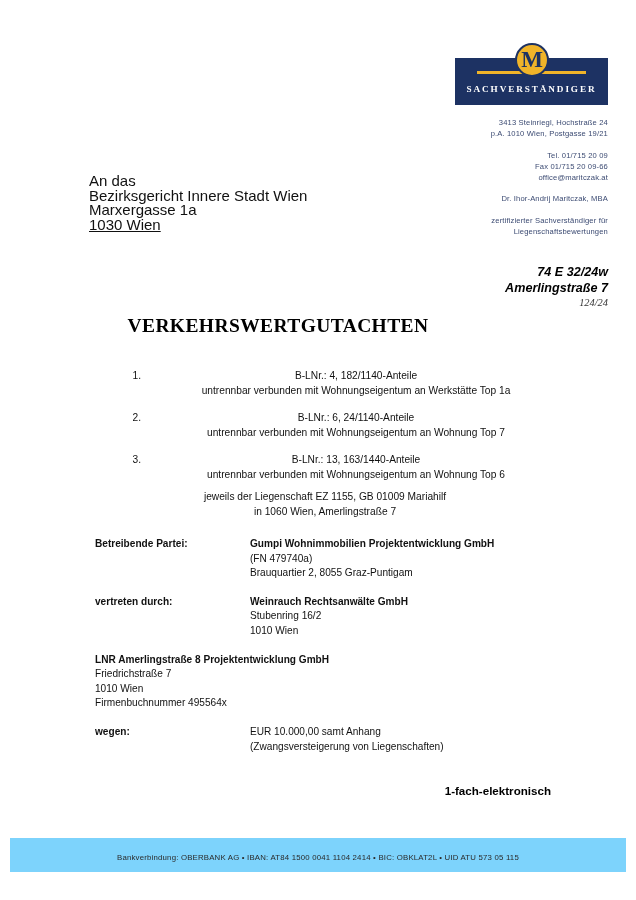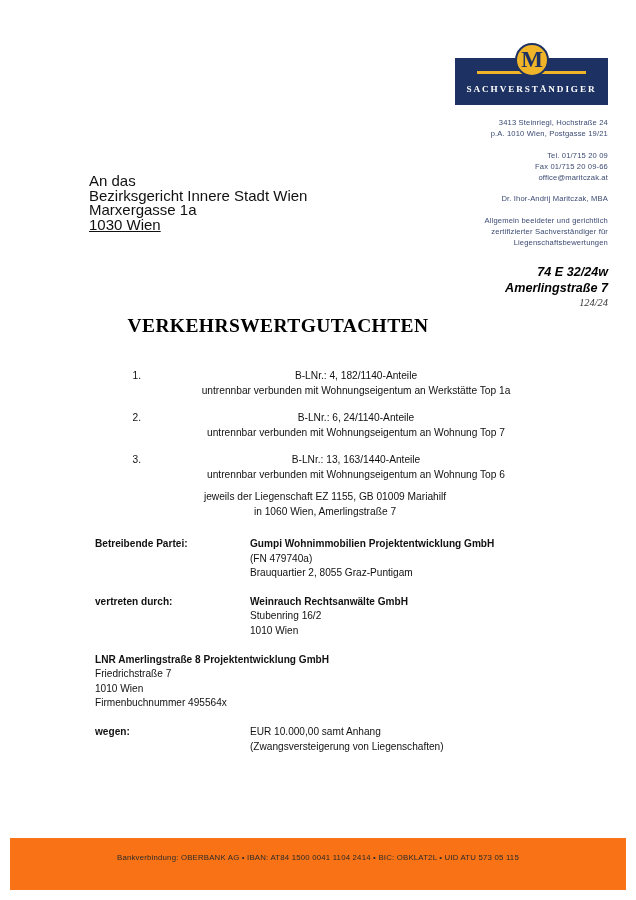--- a/index.html
+++ b/index.html
@@ -226,22 +226,22 @@
     font-weight: bold;
     color: #000000;
   }
 
   
   .footer-bar {
     position: absolute;
     left: 10px;
     top: 838px;
     width: 616px;
-    height: 52px;
-    background: #f97316;
+    height: 34px;
+    background: #7dd3fc;
   }
   .footer-text {
     position: absolute;
     left: 0;
     top: 0;
     width: 100%;
     height: 38px;
     display: flex;
     align-items: center;
     justify-content: center;
@@ -271,21 +271,20 @@
     </div>
     <div class="grp">
       <div>Tel. 01/715 20 09</div>
       <div>Fax 01/715 20 09-66</div>
       <div>office@maritczak.at</div>
     </div>
     <div class="grp">
       <div>Dr. Ihor-Andrij Maritczak, MBA</div>
     </div>
     <div class="grp">
-      <div>Allgemein beeideter und gerichtlich</div>
       <div>zertifizierter Sachverständiger für</div>
       <div>Liegenschaftsbewertungen</div>
     </div>
   </div>
 
   <div class="address">
     <div>An das</div>
     <div>Bezirksgericht Innere Stadt Wien</div>
     <div>Marxergasse 1a</div>
     <div class="u">1030 Wien</div>
@@ -354,18 +353,19 @@
     <div class="party">
       <div class="label">wegen:</div>
       <div class="value">
         <div>EUR 10.000,00 samt Anhang</div>
         <div>(Zwangsversteigerung von Liegenschaften)</div>
       </div>
     </div>
 
   </div>
 
+  <div class="copies">1-fach-elektronisch</div>
 
   <div class="footer-bar">
     <div class="footer-text">Bankverbindung: OBERBANK AG • IBAN: AT84 1500 0041 1104 2414 • BIC: OBKLAT2L • UID ATU 573 05 115</div>
   </div>
 
 </div>
 
 </body></html>

